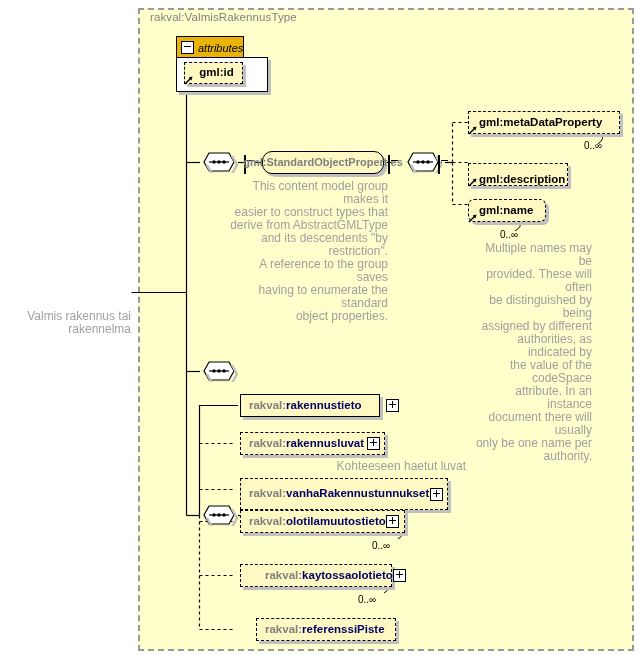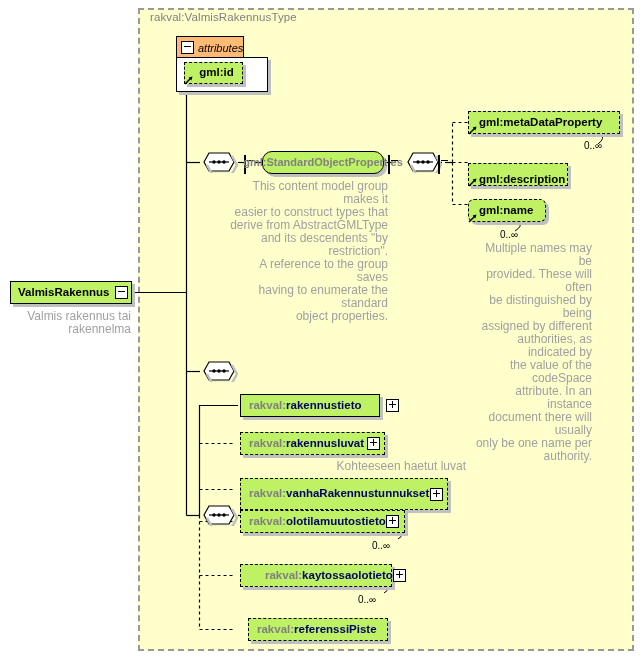--- a/index.html
+++ b/index.html
@@ -19,21 +19,21 @@
     box-sizing:border-box;
   }
   #type-title{
     left:150px;top:11px;
     font-size:11.5px;color:#808080;letter-spacing:0.1px;
     white-space:nowrap;
   }
 
   
   .nodebox{
-    background:#bef264;
+    background:#fef9c3;
     box-sizing:border-box;
     display:flex;align-items:center;
     white-space:nowrap;
     box-shadow:3px 3px 0 0 #c0c0c0;
   }
   .solid{border:1.5px solid #000000;}
   .dashed{border:1.5px dashed #000000;}
 
   .lbl{font-size:11.5px;font-weight:bold;line-height:1;}
   .pfx-grey{color:#808080;font-weight:bold;}
@@ -54,21 +54,21 @@
 
   
   .refarrow{
     position:absolute;left:-1px;bottom:-2px;width:10px;height:10px;
     pointer-events:none;
   }
 
   
   #attr-box{
     left:176px;top:36px;width:68px;height:22px;
-    background:#fdba74;border:1.5px solid #000;border-bottom:none;
+    background:#eab308;border:1.5px solid #000;border-bottom:none;
     box-sizing:border-box;display:flex;align-items:center;gap:4px;
     padding-left:4px;
   }
   #attr-label{font-size:11px;font-style:italic;color:#000;}
   #attr-body{
     left:176px;top:57px;width:92px;height:35px;
     background:#ffffff;border:1.5px solid #000;box-sizing:border-box;
     box-shadow:3px 3px 0 0 #c0c0c0;
   }
   #gmlid-box{
@@ -143,24 +143,20 @@
     <path d="M199.5,575.5 H234" stroke="#000" stroke-width="1.2" fill="none" stroke-dasharray="3,3"></path>
     <path d="M199.5,629.5 H234" stroke="#000" stroke-width="1.2" fill="none" stroke-dasharray="3,3"></path>
 
     <path d="M600,134 q6,4 -2,10" stroke="#000" stroke-width="1" fill="none"></path>
     <path d="M519,222 q4,4 -4,9" stroke="#000" stroke-width="1" fill="none"></path>
     <path d="M400,530 q6,4 -2,9" stroke="#000" stroke-width="1" fill="none"></path>
     <path d="M386,584 q6,4 -2,9" stroke="#000" stroke-width="1" fill="none"></path>
   </svg>
 
   
-  <div class="abs nodebox solid" id="root-box" style="left:10px;top:281px;width:122px;height:23px;padding-left:7px;padding-right:3px;justify-content:space-between;">
-    <span class="lbl nm-black">ValmisRakennus</span>
-    <span class="expander"></span>
-  </div>
   <div class="doc" style="left:11px;top:310px;width:120px;">Valmis rakennus tai
 rakennelma</div>
 
   
   <div class="abs" id="attr-box">
     <span class="expander"></span>
     <span id="attr-label">attributes</span>
   </div>
   <div class="abs" id="attr-body"></div>
   <div class="abs nodebox dashed" id="gmlid-box">
@@ -303,19 +299,19 @@
   
   <div class="abs nodebox dashed" style="left:240px;top:564px;width:152px;height:23px;padding-left:24px;padding-right:4px;justify-content:space-between;">
     <span class="lbl">
       <span class="pfx-grey">rakval:</span><span class="nm-navy">kaytossaolotieto</span>
     </span>
     <span class="expander plus"></span>
   </div>
   <div class="card" style="left:358px;top:594px;">0..∞</div>
 
   
-  <div class="abs nodebox dashed" style="left:248px;top:618px;width:140px;height:23px;padding-left:8px;padding-right:16px;">
+  <div class="abs nodebox dashed" style="left:256px;top:618px;width:140px;height:23px;padding-left:8px;padding-right:16px;">
     <span class="lbl">
       <span class="pfx-grey">rakval:</span><span class="nm-navy">referenssiPiste</span>
     </span>
   </div>
 
 </div>
 
 </body></html>

